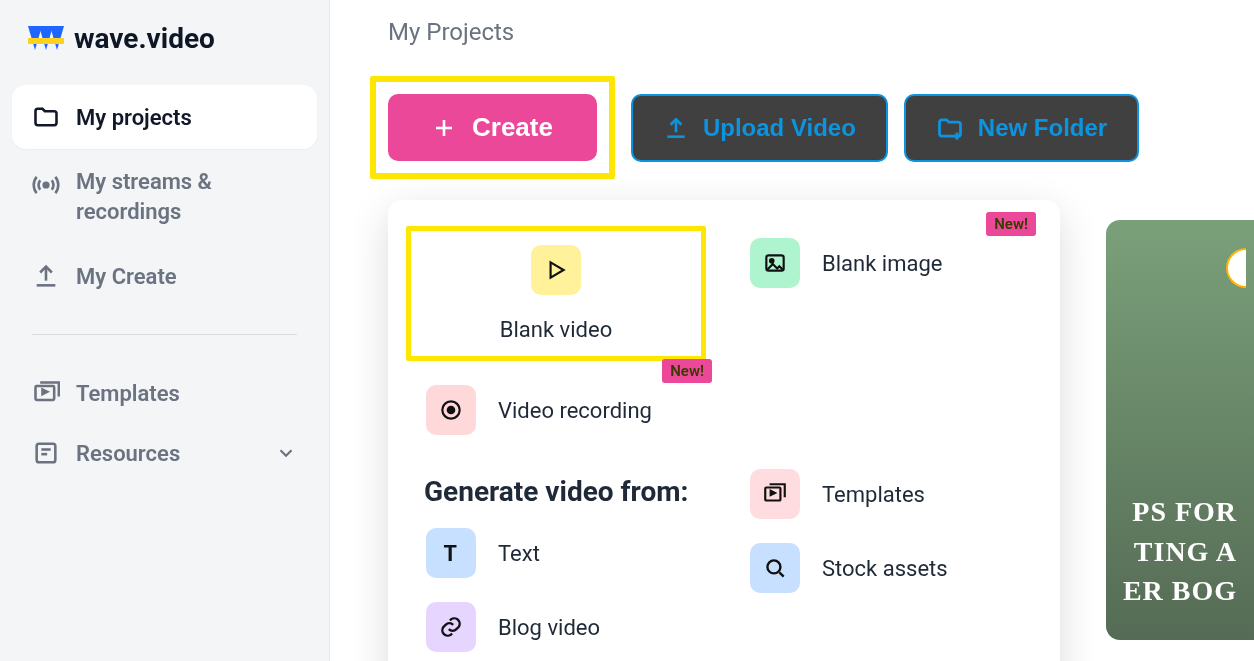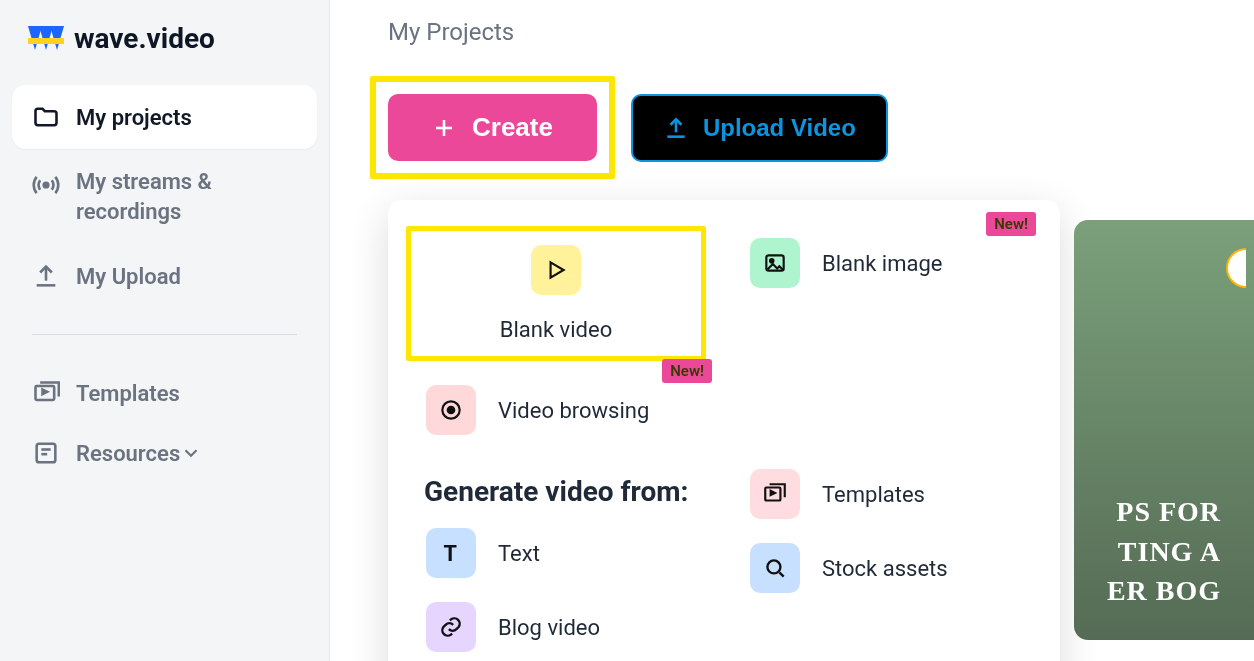--- a/index.html
+++ b/index.html
@@ -46,21 +46,21 @@
   .nav-item .icon-box {
     width: 28px; height: 28px;
     display: flex; align-items: center; justify-content: center;
     color: inherit;
   }
   .divider {
     height: 1px; background: #d9dde1;
     margin: 26px 20px;
   }
   .resources-row {
-    display: flex; align-items: center; justify-content: flex-start;
+    display: flex; align-items: center; justify-content: space-between;
     padding: 14px 20px;
     color: #6b7280;
     font-size: 22px; font-weight: 600;
     cursor: pointer;
   }
   .resources-left { display:flex; align-items:center; gap:16px; }
 
   .main {
     position: absolute;
     left: 330px; top: 0;
@@ -86,21 +86,21 @@
     color: #fff;
     border: none;
     border-radius: 10px;
     padding: 18px 44px;
     font-size: 26px;
     font-weight: 700;
     display: flex; align-items: center; gap: 16px;
     cursor: pointer;
   }
   .btn-outline {
-    background: #000000;
+    background: #404040;
     border: 2px solid #0b94e0;
     color: #0b94e0;
     border-radius: 10px;
     padding: 18px 30px;
     font-size: 24px;
     font-weight: 700;
     display: flex; align-items: center; gap: 14px;
     cursor: pointer;
   }
 
@@ -160,21 +160,21 @@
   .bg-green  { background: #aef5cf; }
   .bg-pink   { background: #ffd8da; }
   .bg-blue   { background: #c8e0ff; }
   .bg-lav    { background: #e6d6ff; }
   .bg-pink2  { background: #ffdce0; }
   .bg-blue2  { background: #c8e0ff; }
 
   .thumb {
     position: absolute;
     right: 0; top: 220px;
-    width: 180px; height: 420px;
+    width: 148px; height: 420px;
     background: linear-gradient(180deg, #7aa07a 0%, #556b55 100%);
     border-radius: 14px 0 0 14px;
     display: flex; align-items: center; justify-content: center;
     overflow: hidden;
   }
   .thumb-text {
     color: #fff;
     font-family: Georgia, 'Times New Roman', serif;
     font-weight: 700;
     font-size: 28px;
@@ -235,21 +235,21 @@
   </div>
 
   <div class="nav-item">
     <span class="icon-box">
       <svg width="28" height="28" viewBox="0 0 24 24" fill="none" stroke="#6b7280" stroke-width="2.2">
         <path d="M12 16V4"></path>
           <path d="M7 9l5-5 5 5"></path>
           <path d="M4 20h16"></path>
       </svg>
     </span>
-    <span>My Upload</span>
+    <span>My Create</span>
   </div>
 
   <div class="divider"></div>
 
   <div class="nav-item">
     <span class="icon-box">
       <svg width="28" height="28" viewBox="0 0 24 24" fill="none" stroke="#6b7280" stroke-width="2.2">
         <rect x="3" y="6" width="16" height="12" rx="1"></rect>
         <path d="M7 3h16v12"></path>
         <path d="M9 13l4-2-4-2z" fill="#6b7280"></path>
@@ -297,20 +297,30 @@
       <span>
         <svg width="26" height="26" viewBox="0 0 24 24" fill="none" stroke="#0b94e0" stroke-width="2.4">
           <path d="M12 16V4"></path>
             <path d="M7 9l5-5 5 5"></path>
             <path d="M4 20h16"></path>
         </svg>
       </span>
       <span>Upload Video</span>
     </button>
 
+    <button class="btn-outline">
+      <span>
+        <svg width="28" height="28" viewBox="0 0 24 24" fill="none" stroke="#0b94e0" stroke-width="2.4">
+          <path d="M3 7a2 2 0 0 1 2-2h4l2 2h8a2 2 0 0 1 2 2v8a2 2 0 0 1-2 2H5a2 2 0 0 1-2-2V7Z"></path>
+          <path d="M18 16v6"></path>
+            <path d="M15 19h6"></path>
+        </svg>
+      </span>
+      <span>New Folder</span>
+    </button>
   </div>
 
   <div class="dropdown">
     <div class="dd-row">
       <div class="dd-col">
         <div class="dd-item-highlight">
           <span class="dd-icon bg-yellow">
             <svg width="26" height="26" viewBox="0 0 24 24" fill="none" stroke="#111" stroke-width="2">
               <path d="M7 5l12 7-12 7V5Z"></path>
             </svg>
@@ -318,21 +328,21 @@
           <span class="dd-label">Blank video</span>
         </div>
 
         <div class="dd-item" style="margin-top:12px;">
           <span class="dd-icon bg-pink">
             <svg width="26" height="26" viewBox="0 0 24 24" fill="none" stroke="#111" stroke-width="2">
               <circle cx="12" cy="12" r="8"></circle>
                 <circle cx="12" cy="12" r="3" fill="#111"></circle>
             </svg>
           </span>
-          <span class="dd-label">Video browsing</span>
+          <span class="dd-label">Video recording</span>
           <span class="new-badge">New!</span>
         </div>
       </div>
       <div class="dd-col">
         <div class="dd-item">
           <span class="dd-icon bg-green">
             <svg width="26" height="26" viewBox="0 0 24 24" fill="none" stroke="#111" stroke-width="2">
               <rect x="4" y="5" width="16" height="14" rx="2"></rect>
                 <circle cx="9" cy="10" r="1.6" fill="#111"></circle>
                 <path d="M5 18l5-5 4 4 2-2 4 4"></path>

